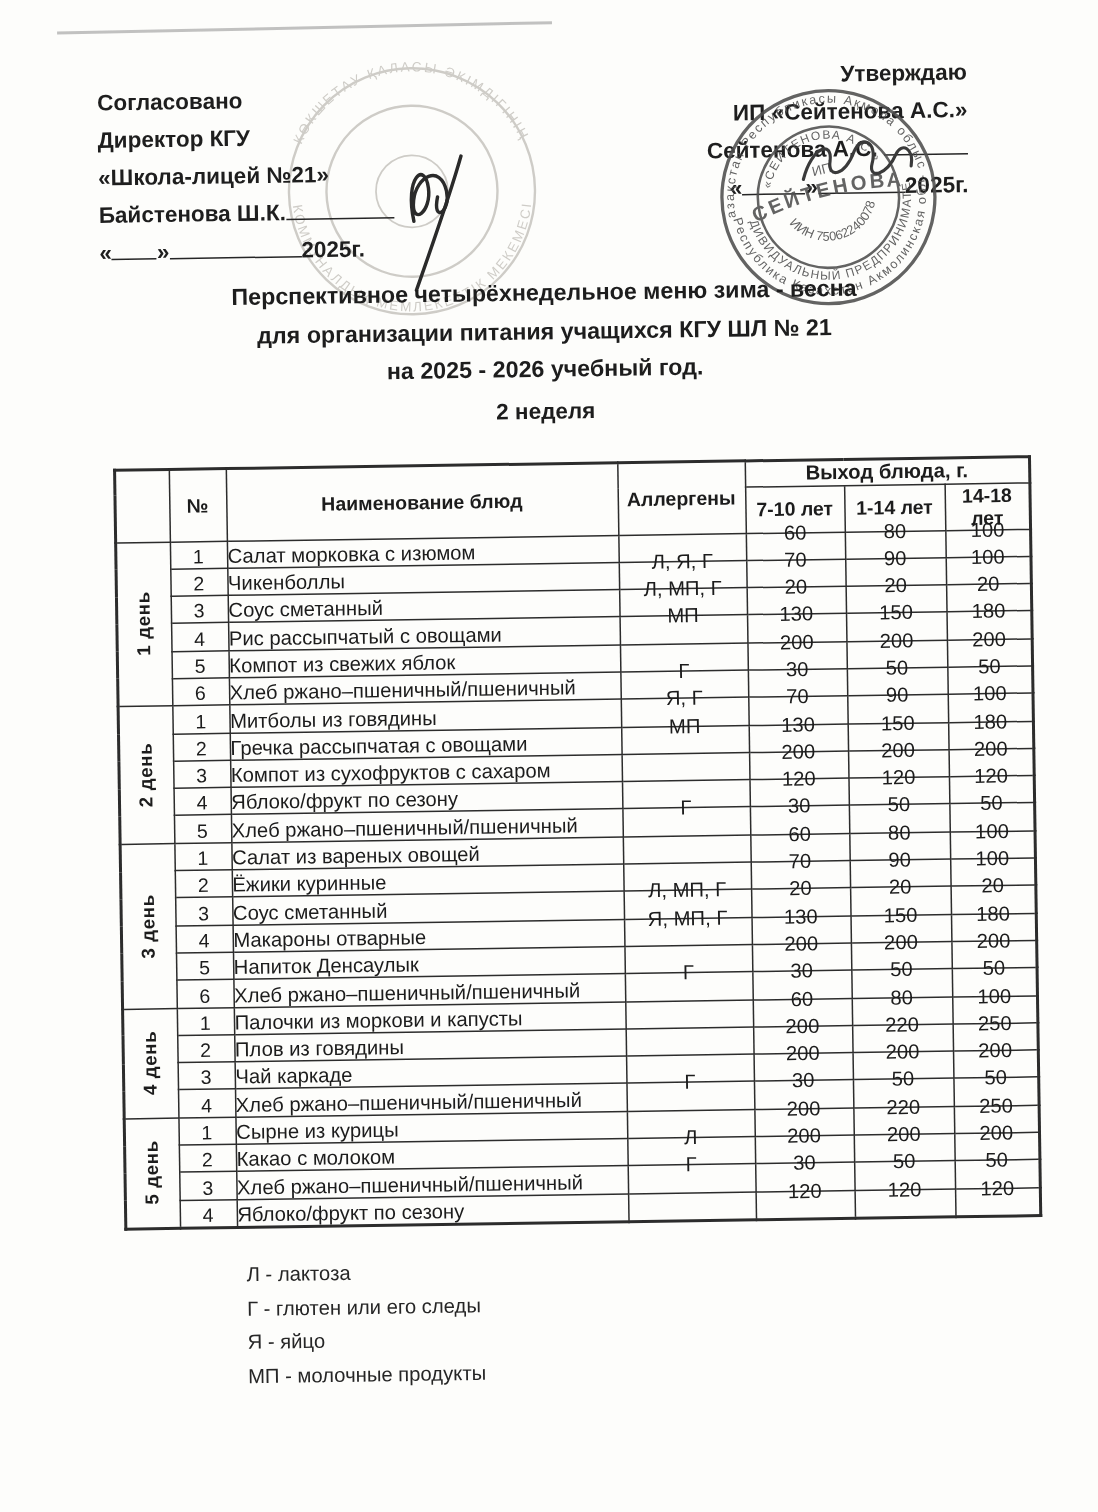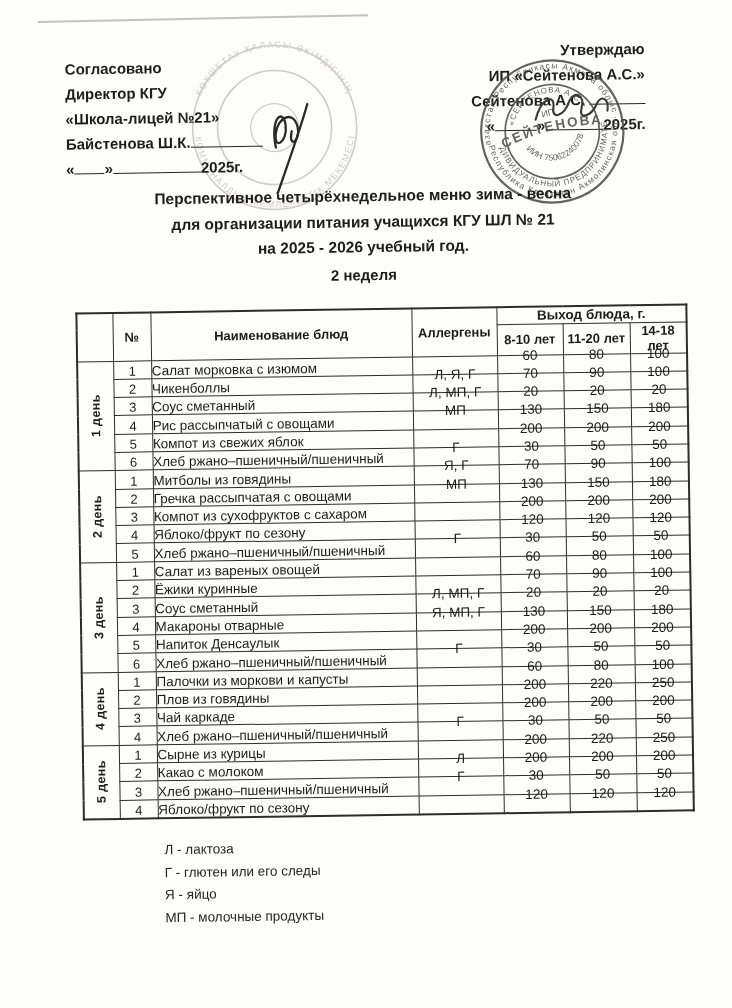--- a/index.html
+++ b/index.html
@@ -144,22 +144,22 @@
     </colgroup>
     <thead>
       <tr class="h1">
         <th rowspan="2"></th>
         <th rowspan="2">№</th>
         <th rowspan="2">Наименование блюд</th>
         <th rowspan="2">Аллергены</th>
         <th colspan="3" class="group-h">Выход блюда, г.</th>
       </tr>
       <tr class="h2">
-        <th>8-10 лет</th>
-        <th>11-20 лет</th>
+        <th>7-10 лет</th>
+        <th>1-14 лет</th>
         <th>14-18 лет</th>
       </tr>
     </thead>
     <tbody>
           <tr class="">
             <td class="day-cell" rowspan="6">
               <div class="day-label">1 день</div>
             </td>
             <td class="num">1</td>
             <td class="dish">Салат морковка с изюмом</td>

